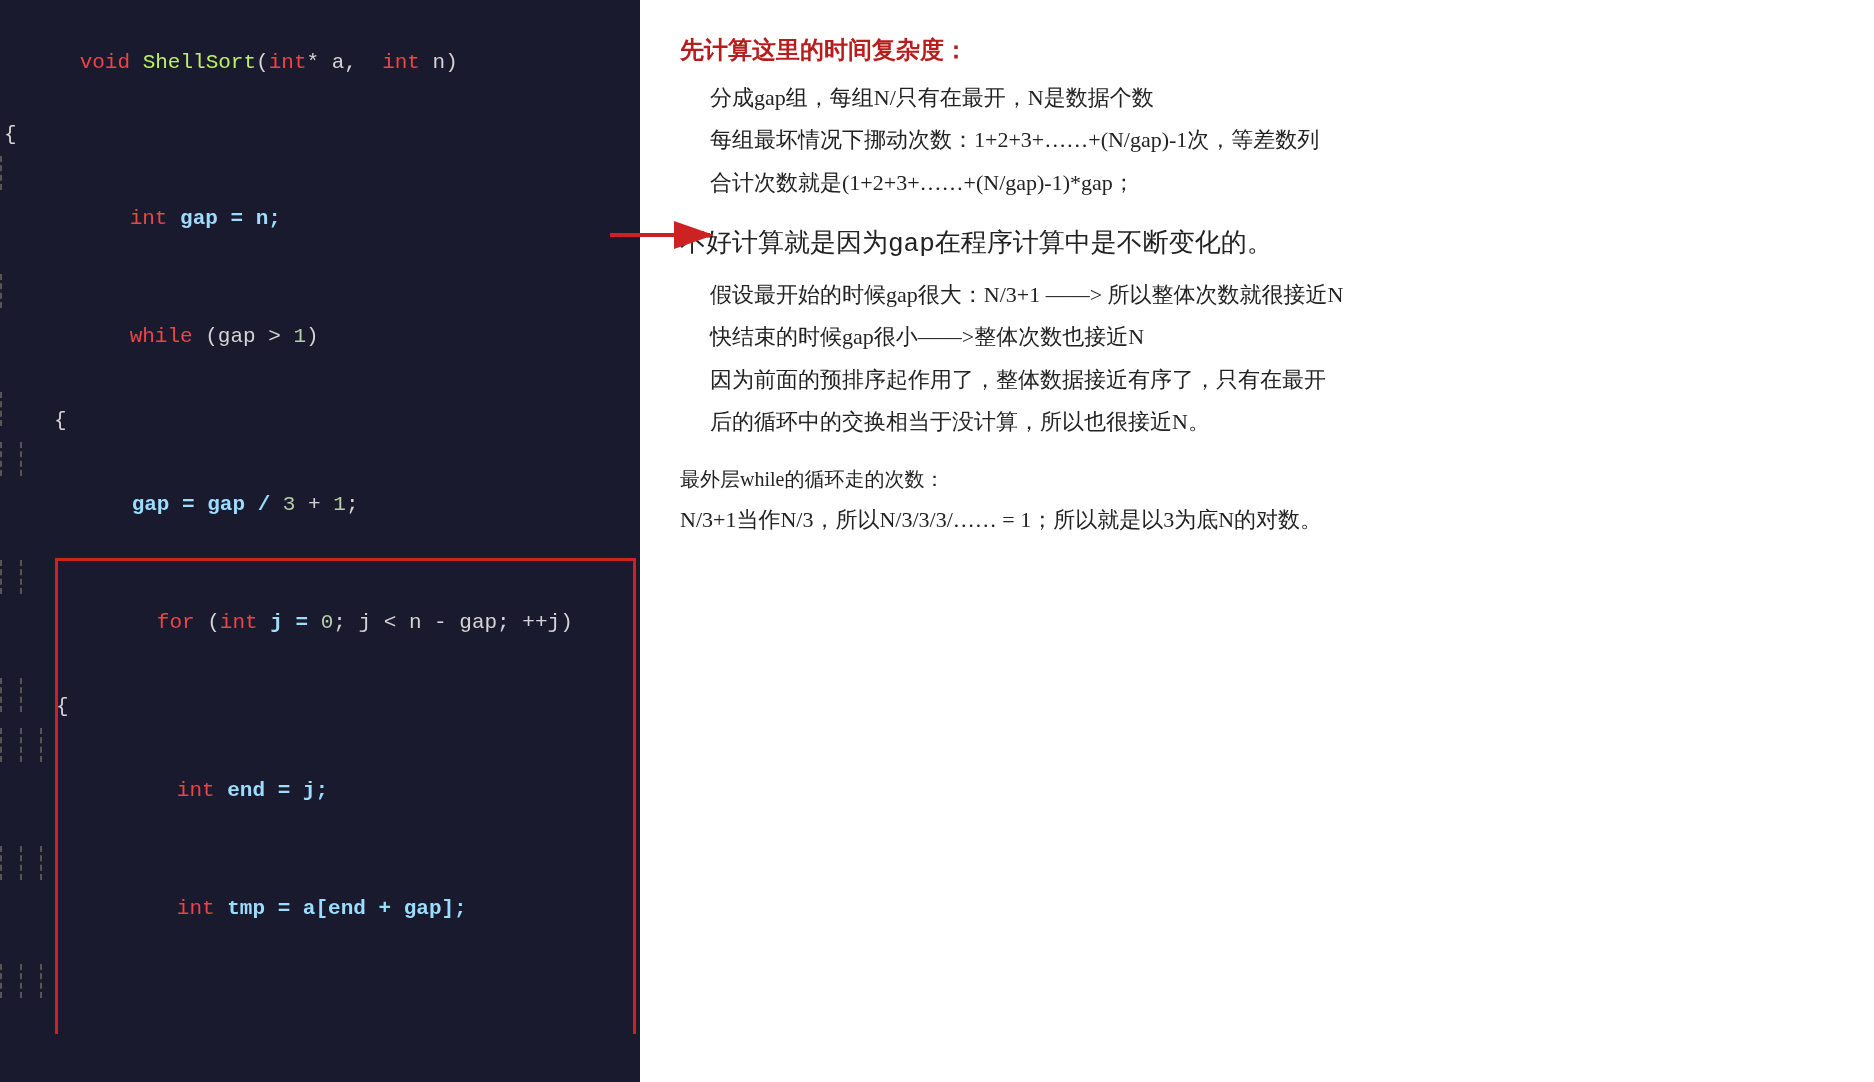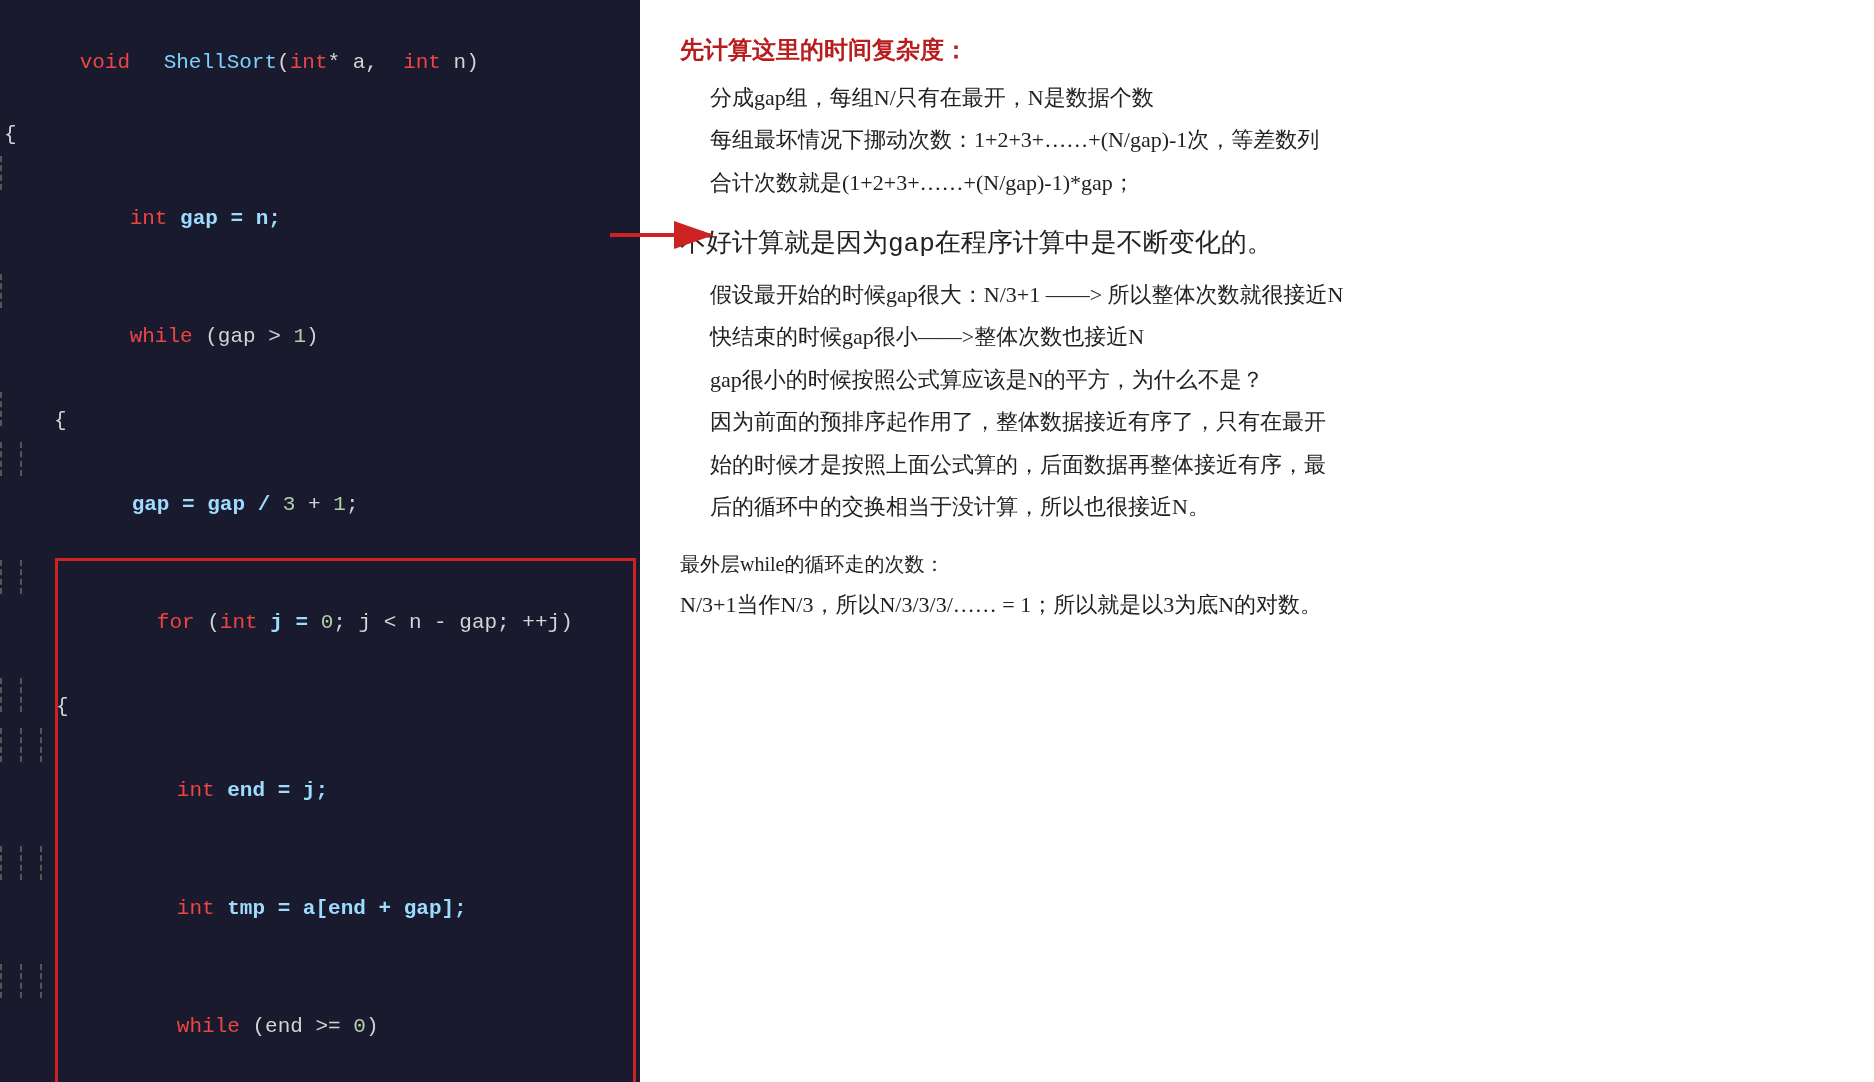--- a/index.html
+++ b/index.html
@@ -64,21 +64,21 @@
     }
 
     .exp-line {
       margin-bottom: 4px;
       line-height: 1.75;
     }
 
     
     span.kw { color: #ef4444; } 
     span.va { color: #9cdcfe; font-weight: bold; } 
-    span.fn { color: #7dd3fc; margin-left: 21px; } 
+    span.fn { color: #bef264; } 
     span.pu { color: #d4d4d4; } 
     span.nu { color: #b5cea8; } 
     span.op { color: #d4d4d4; }
   </style>
 </head>
 <body>
 
 <div id="code-panel">
 
   <div class="code-line">
@@ -170,23 +170,20 @@
       </div>
     </div>
 
     <div class="code-line">
       <div style="display:inline-flex; flex-direction:row; height:34px; vertical-align:top;">
         <div style="width:2px; border-left:2px dashed #555; height:34px;"></div>
         <div style="width:18px;"></div>
         <div style="width:2px; border-left:2px dashed #555; height:34px;"></div>
         <div style="width:18px;"></div>
         <div style="width:2px; border-left:2px dashed #555; height:34px;"></div>
-      </div>
-      <div class="code-content" style="margin-left:30px;">
-        <span class="kw">while</span><span class="pu"> (end &gt;= </span><span class="nu">0</span><span class="pu">)</span>
       </div>
     </div>
 
     <div class="code-line">
       
       
     </div>
 
   </div>
 
@@ -209,23 +206,21 @@
       <div class="exp-line">每组最坏情况下挪动次数：1+2+3+……+(N/gap)-1次，等差数列</div>
       <div class="exp-line">合计次数就是(1+2+3+……+(N/gap)-1)*gap；</div>
     </div>
   </div>
 
   <div class="exp-section">
     <div class="exp-line" style="margin-bottom:8px; font-size:26px;font-family:Liberation Mono, monospace;">不好计算就是因为gap在程序计算中是不断变化的。</div>
     <div class="exp-indent-1">
       <div class="exp-line">假设最开始的时候gap很大：N/3+1 ——&gt; 所以整体次数就很接近N</div>
       <div class="exp-line">快结束的时候gap很小——&gt;整体次数也接近N</div>
-      <div class="exp-line">gap很小的时候按照公式算应该是N的平方，为什么不是？</div>
       <div class="exp-line">因为前面的预排序起作用了，整体数据接近有序了，只有在最开</div>
-      <div class="exp-line">始的时候才是按照上面公式算的，后面数据再整体接近有序，最</div>
       <div class="exp-line">后的循环中的交换相当于没计算，所以也很接近N。</div>
     </div>
   </div>
 
   <div class="exp-section">
     <div class="exp-line" style="font-size:20px;">最外层while的循环走的次数：</div>
     <div class="exp-line">N/3+1当作N/3，所以N/3/3/3/…… = 1；所以就是以3为底N的对数。</div>
   </div>
 </div>
 

